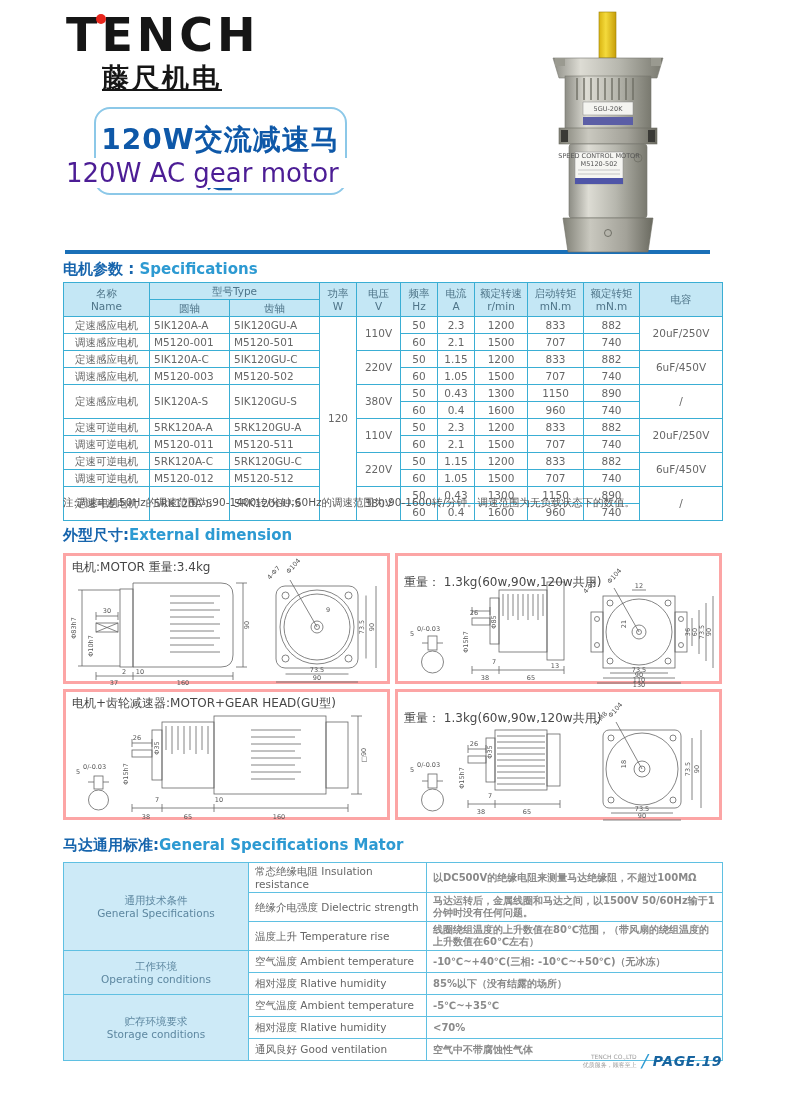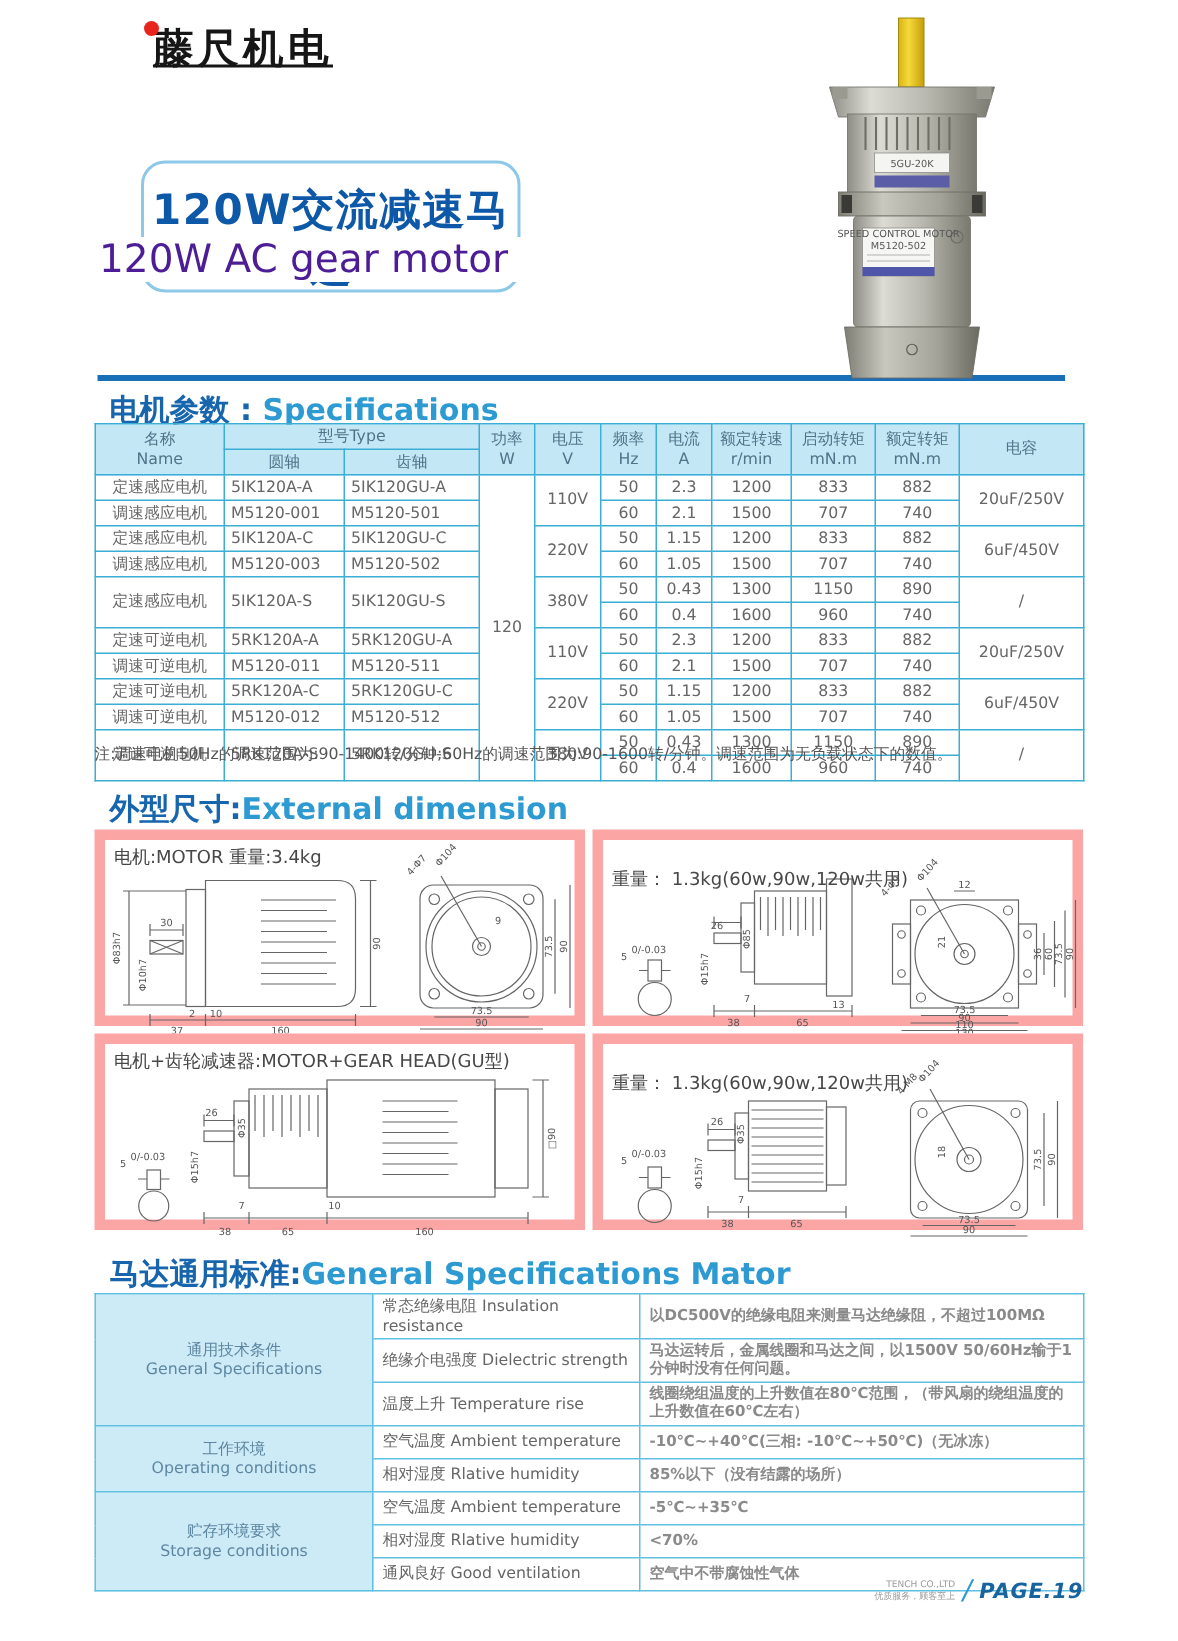--- a/index.html
+++ b/index.html
@@ -16,34 +16,34 @@
   
   .title-box { position:absolute; left:94px; top:107px; width:253px; height:88px; border:2px solid #8cc8e8; border-radius:16px; }
   .title-cn { margin-top:12px; text-align:center; font-size:28px; font-weight:bold; color:#0e58a8; letter-spacing:1px; }
   .title-en { position:absolute; left:66px; top:158px; background:#ffffff; padding:0 10px 0 0; font-size:26px; color:#4c1d95; }
 
   
   .photo { position:absolute; left:545px; top:6px; width:128px; height:248px; z-index:3; }
   .blue-line { position:absolute; left:65px; top:250px; width:645px; height:4px; background:#1a70b8; z-index:2; }
 
   
-  .sec-head { position:absolute; left:73px; font-size:20px; font-weight:bold; }
+  .sec-head { position:absolute; left:63px; font-size:15px; font-weight:bold; }
   .sec-cn { color:#1765ad; }
   .sec-en { color:#2d9ad2; }
 
   
   .spec-table { position:absolute; left:63px; top:282px; width:659px; border-collapse:collapse; table-layout:fixed;
                 font-size:10.5px; color:#666; text-align:center; }
   .spec-table th, .spec-table td { border:1px solid #3aaed4; padding:1px 2px; height:17px; line-height:1.15; font-weight:normal; }
   .spec-table th { background:#c4e7f5; color:#4e7488; }
   .spec-table td.lft { text-align:left; padding-left:4px; }
   .note { position:absolute; left:63px; top:496px; width:752px; font-size:10.5px; color:#555; }
 
   
-  .panel { position:absolute; width:327px; height:131px; border:7px solid #fca5a5; background:#fff; }
+  .panel { position:absolute; width:327px; height:131px; border:3px solid #fca5a5; background:#fff; }
   .panel .ptitle { position:absolute; left:6px; top:3px; font-size:12px; color:#474747; z-index:2; white-space:nowrap; }
   .panel .ptitle2 { position:absolute; left:6px; top:18px; font-size:12px; color:#474747; z-index:2; white-space:nowrap; }
   .panel svg { position:absolute; left:0; top:0; width:327px; height:131px; }
   svg text { font-family:"DejaVu Sans","Liberation Sans",sans-serif; font-size:6.5px; fill:#555; }
 
   
   .gen-table { position:absolute; left:63px; top:862px; width:659px; border-collapse:collapse; table-layout:fixed; font-size:10.5px; }
   .gen-table td { border:1px solid #5fc0e2; padding:2px 6px; height:22px; line-height:1.2; }
   .gen-table td.gl { background:#cdeaf7; color:#5d87a0; text-align:center; font-size:10.5px; }
   .gen-table td.gi { color:#666; }
@@ -54,20 +54,21 @@
   .footer-small { text-align:right; font-size:6px; color:#9a9a9a; line-height:1.3; }
   .footer-slash { font-size:18px; color:#2d9ad2; font-style:italic; }
   .footer-page { font-size:14px; font-weight:bold; font-style:italic; color:#17649f; letter-spacing:0.5px; }
 </style>
 </head>
 <body>
 
 <div class="page">
 
   <div class="logo">
+    <span class="logo-main">TENCH</span>
     <span class="logo-dot"></span>
     <div class="logo-sub">藤尺机电</div>
   </div>
 
   <div class="title-box">
     <div class="title-cn">120W交流减速马达</div>
   </div>
   <div class="title-en">120W AC gear motor</div>
 
   <div class="blue-line"></div>

